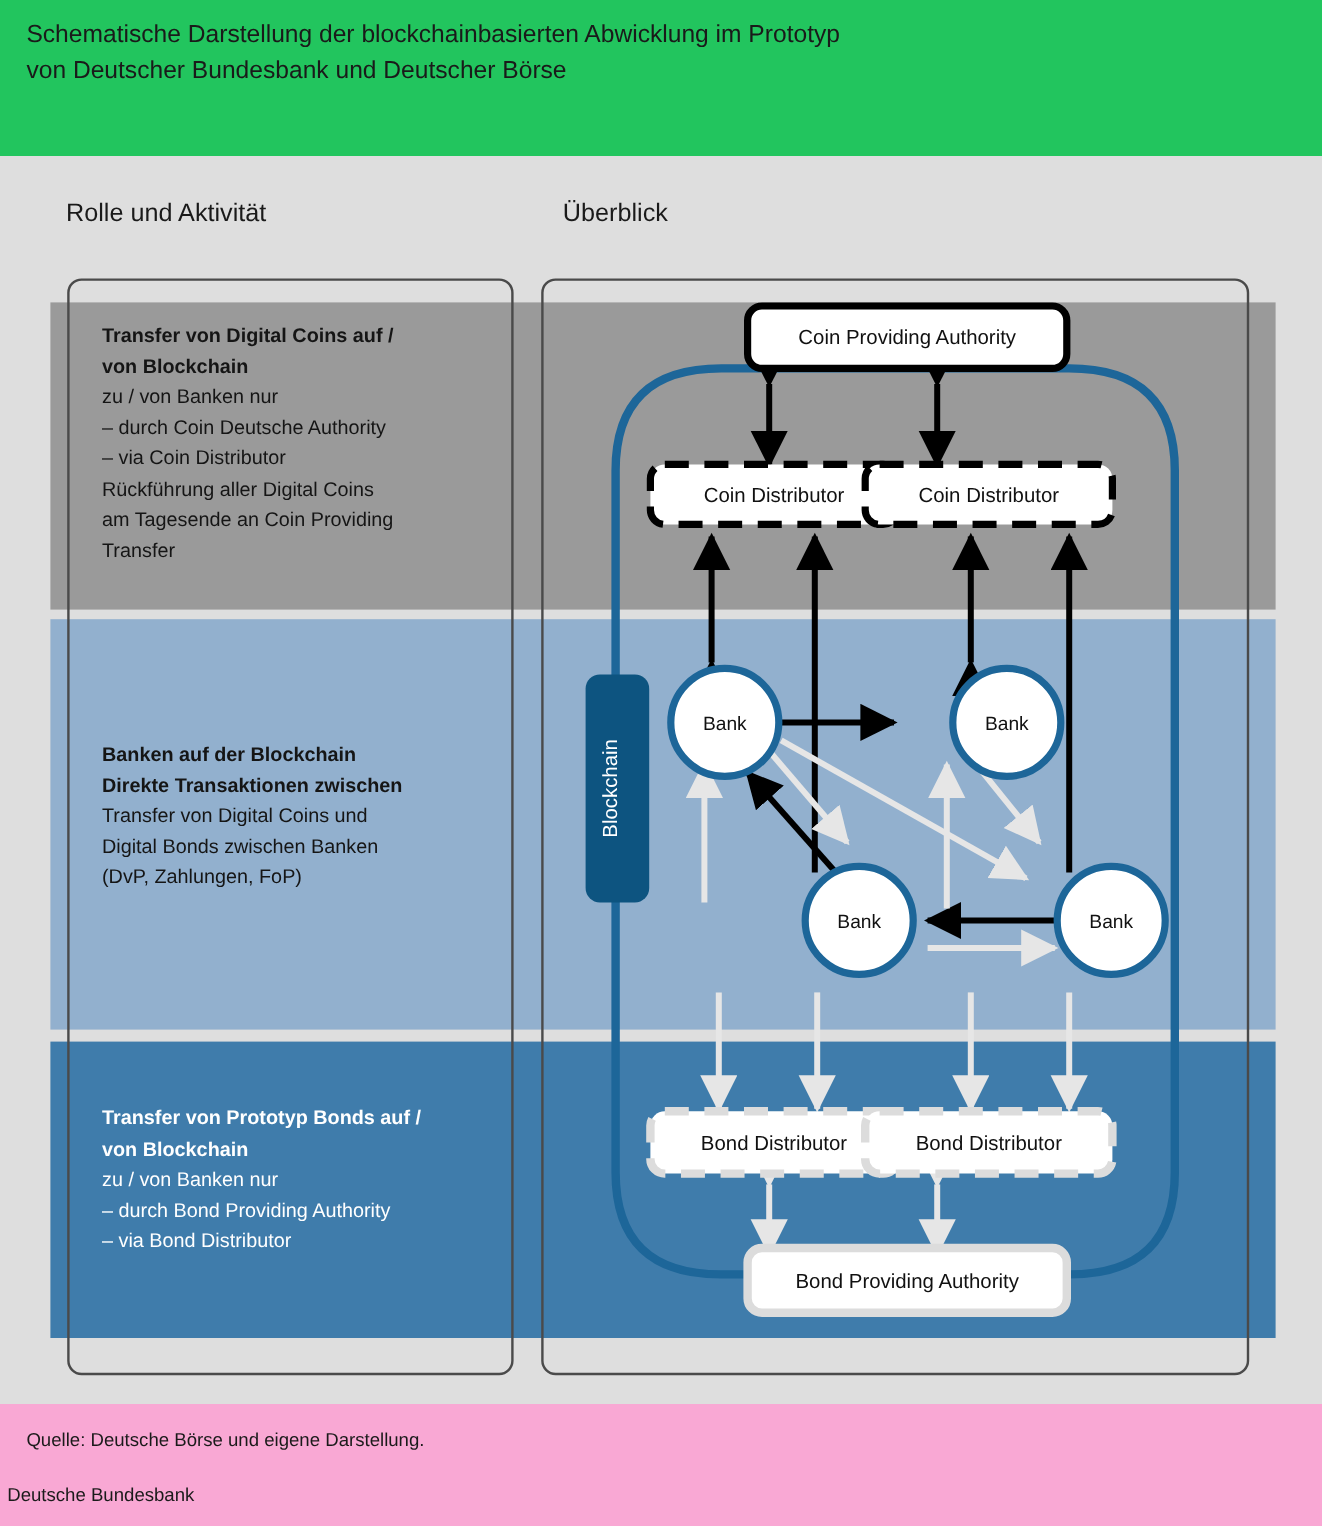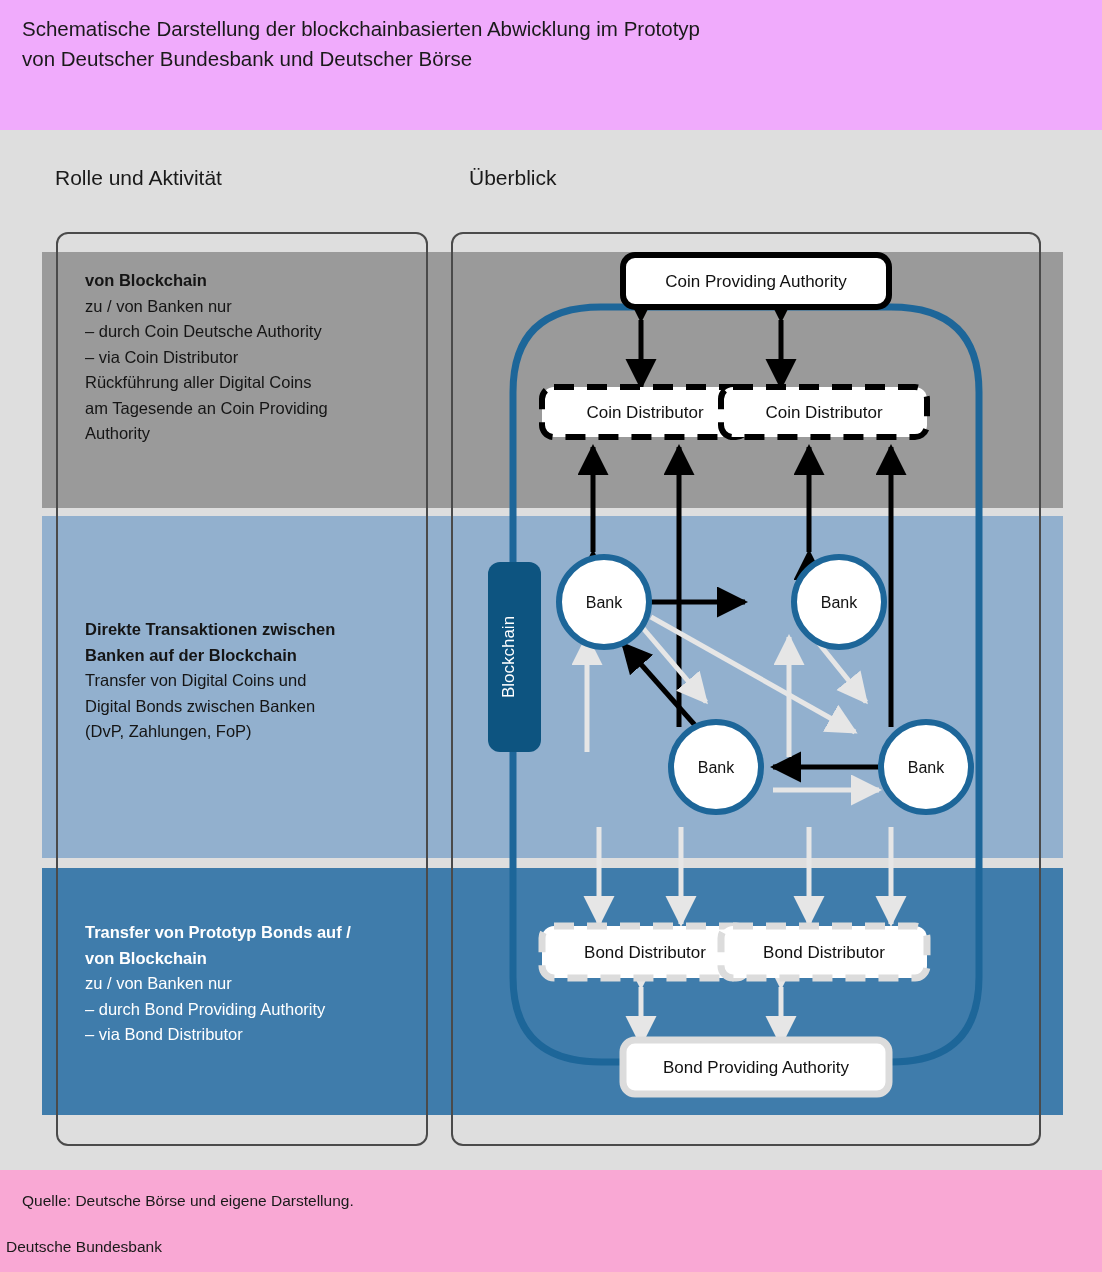--- a/index.html
+++ b/index.html
@@ -8,21 +8,21 @@
     background:#e3e3e3;
     font-family:"Liberation Sans","DejaVu Sans",sans-serif;
     color:#1a1a1a;
     overflow:hidden;
   }
   .page{position:relative;width:1102px;height:1272px;}
 
   
   .header{
     position:absolute;left:0;top:0;width:1102px;height:130px;
-    background:#f0abfc;
+    background:#22c55e;
   }
   .header .title{
     position:absolute;left:22px;top:14px;width:1000px;
     font-size:20.5px;line-height:30px;font-weight:400;color:#1a1a1a;
   }
   .header .title .l2{display:block;}
 
   
   .panel{
     position:absolute;left:0;top:130px;width:1102px;height:1040px;
@@ -92,32 +92,33 @@
   <div class="band" id="band-mid"></div>
   <div class="band" id="band-dark"></div>
 
   <div class="col-heading" id="h-left">Rolle und Aktivität</div>
   <div class="col-heading" id="h-right">Überblick</div>
 
   <div class="outline-box" id="box-left"></div>
   <div class="outline-box" id="box-right"></div>
 
   <div class="txtblock" id="txt-coins">
+    <span class="b">Transfer von Digital Coins auf /</span>
     <span class="b">von Blockchain</span>
     <span>zu / von Banken nur</span><br>
     <span>– durch Coin Deutsche Authority</span><br>
     <span>– via Coin Distributor</span><br>
     <span>Rückführung aller Digital Coins</span><br>
     <span>am Tagesende an Coin Providing</span><br>
-    <span>Authority</span>
+    <span>Transfer</span>
   </div>
 
   <div class="txtblock" id="txt-direct">
+    <span class="b">Banken auf der Blockchain</span>
     <span class="b">Direkte Transaktionen zwischen</span>
-    <span class="b">Banken auf der Blockchain</span>
     <span>Transfer von Digital Coins und</span><br>
     <span>Digital Bonds zwischen Banken</span><br>
     <span>(DvP, Zahlungen, FoP)</span>
   </div>
 
   <div class="txtblock" id="txt-bonds">
     <span class="b">Transfer von Prototyp Bonds auf /</span>
     <span class="b">von Blockchain</span>
     <span>zu / von Banken nur</span><br>
     <span>– durch Bond Providing Authority</span><br>

